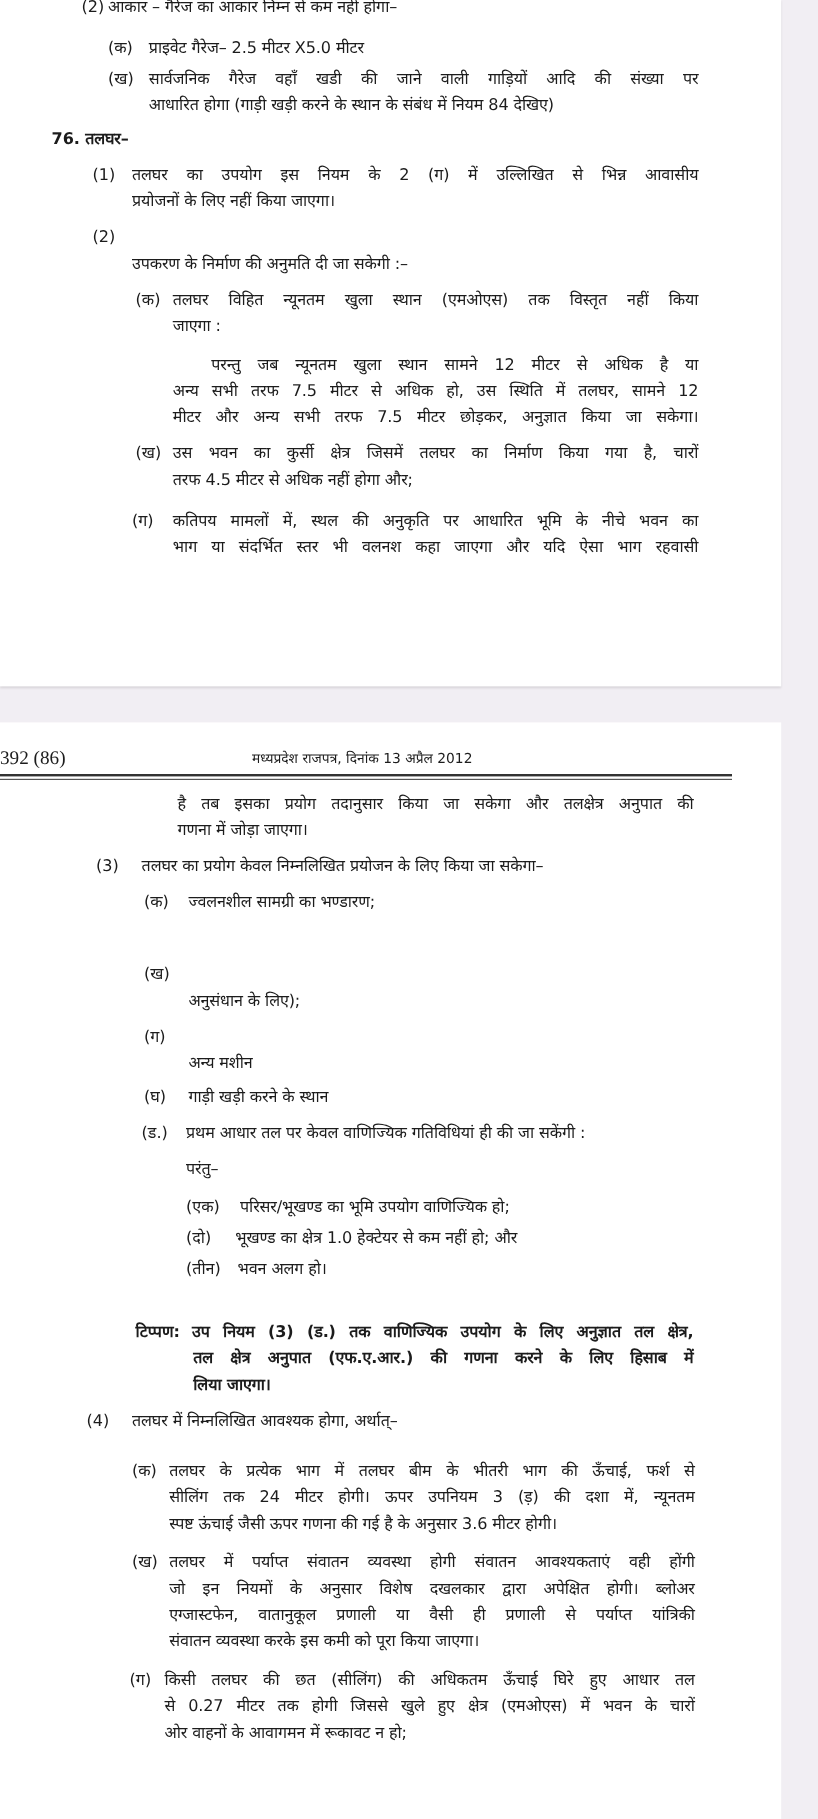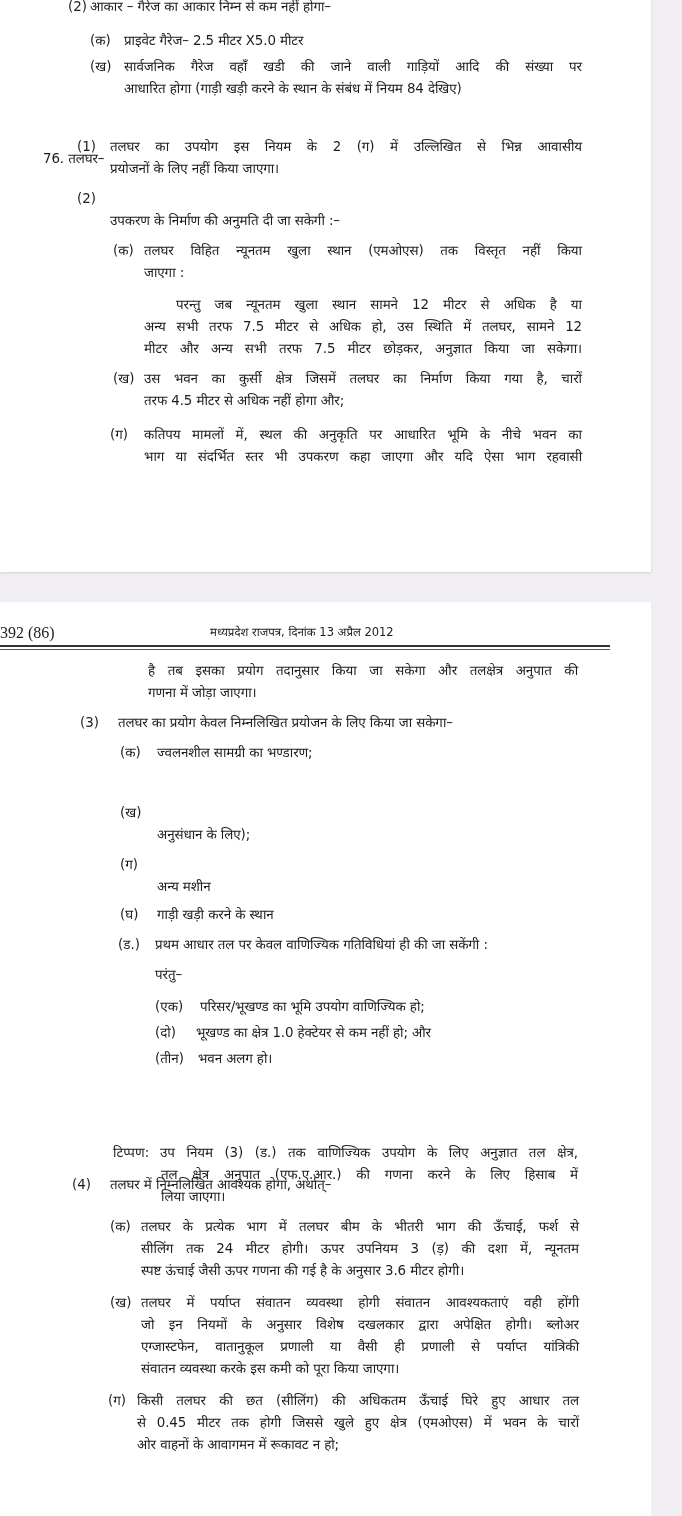--- a/index.html
+++ b/index.html
@@ -14,21 +14,21 @@
     position: absolute; left: 0; width: 651px;
     background: #ffffff;
   }
   .page1 { top: 0; height: 572px; box-shadow: 0 1px 2px rgba(0,0,0,0.12); }
   .page2 { top: 602px; height: 914px; }
   .line {
     position: absolute; white-space: nowrap;
     font-size: 13.4px; line-height: 18px;
     letter-spacing: -0.1px;
   }
-  .bold { font-weight: normal; margin-top: 42px; }
+  .bold { font-weight: bold; }
   .lbl { position: absolute; white-space: nowrap; font-size: 13.4px; line-height: 18px; }
   .hdr-left { position: absolute; left: 0; top: 22px; font-family: Liberation Serif, serif; font-size: 16px; white-space: nowrap; }
   .hdr-center { position: absolute; left: 210px; top: 22px; font-size: 11.5px; white-space: nowrap; text-align: right; }
   .rule1 { position: absolute; left: 0; top: 43px; width: 610px; height: 2px; background: #333; }
   .rule2 { position: absolute; left: 0; top: 47px; width: 610px; height: 1px; background: #555; }
   .justify { text-align: justify; text-align-last: justify; }
 </style>
 </head>
 <body>
 
@@ -59,21 +59,21 @@
   <span class="line justify" style="left:176px;top:296px;width:406px">परन्तु जब न्यूनतम खुला स्थान सामने 12 मीटर से अधिक है या</span>
   <span class="line justify" style="left:144px;top:318px;width:438px">अन्य सभी तरफ 7.5 मीटर से अधिक हो, उस स्थिति में तलघर, सामने 12</span>
   <span class="line justify" style="left:144px;top:340px;width:438px">मीटर और अन्य सभी तरफ 7.5 मीटर छोड़कर, अनुज्ञात किया जा सकेगा।</span>
 
   <span class="lbl" style="left:113px;top:370px">(ख)</span>
   <span class="line justify" style="left:144px;top:370px;width:438px">उस भवन का कुर्सी क्षेत्र जिसमें तलघर का निर्माण किया गया है, चारों</span>
   <span class="line" style="left:144px;top:392px">तरफ 4.5 मीटर से अधिक नहीं होगा और;</span>
 
   <span class="lbl" style="left:110px;top:426px">(ग)</span>
   <span class="line justify" style="left:144px;top:426px;width:438px">कतिपय मामलों में, स्थल की अनुकृति पर आधारित भूमि के नीचे भवन का</span>
-  <span class="line justify" style="left:144px;top:448px;width:438px">भाग या संदर्भित स्तर भी उपकरण कहा जाएगा और यदि ऐसा भाग रहवासी</span>
+  <span class="line justify" style="left:144px;top:448px;width:438px">भाग या संदर्भित स्तर भी वलनश कहा जाएगा और यदि ऐसा भाग रहवासी</span>
 </div>
 
 <div class="page page2">
   <span class="hdr-left">392  (86)</span>
   <span class="hdr-center">मध्यप्रदेश राजपत्र, दिनांक 13 अप्रैल 2012</span>
   <div class="rule1"></div>
   <div class="rule2"></div>
 
   <span class="line justify" style="left:148px;top:60px;width:430px">है तब इसका प्रयोग तदानुसार किया जा सकेगा और तलक्षेत्र अनुपात की</span>
   <span class="line" style="left:148px;top:82px">गणना में जोड़ा जाएगा।</span>
@@ -121,15 +121,15 @@
   <span class="line" style="left:141px;top:660px">स्पष्ट ऊंचाई जैसी ऊपर गणना की गई है के अनुसार 3.6 मीटर होगी।</span>
 
   <span class="lbl" style="left:110px;top:692px">(ख)</span>
   <span class="line justify" style="left:141px;top:692px;width:438px">तलघर में पर्याप्त संवातन व्यवस्था होगी संवातन आवश्यकताएं वही होंगी</span>
   <span class="line justify" style="left:141px;top:714px;width:438px">जो इन नियमों के अनुसार विशेष दखलकार द्वारा अपेक्षित होगी। ब्लोअर</span>
   <span class="line justify" style="left:141px;top:736px;width:438px">एग्जास्टफेन, वातानुकूल प्रणाली या वैसी ही प्रणाली से पर्याप्त यांत्रिकी</span>
   <span class="line" style="left:141px;top:758px">संवातन व्यवस्था करके इस कमी को पूरा किया जाएगा।</span>
 
   <span class="lbl" style="left:108px;top:790px">(ग)</span>
   <span class="line justify" style="left:137px;top:790px;width:442px">किसी तलघर की छत (सीलिंग) की अधिकतम ऊँचाई घिरे हुए आधार तल</span>
-  <span class="line justify" style="left:137px;top:812px;width:442px">से 0.45 मीटर तक होगी जिससे खुले हुए क्षेत्र (एमओएस) में भवन के चारों</span>
+  <span class="line justify" style="left:137px;top:812px;width:442px">से 0.27 मीटर तक होगी जिससे खुले हुए क्षेत्र (एमओएस) में भवन के चारों</span>
   <span class="line" style="left:137px;top:834px">ओर वाहनों के आवागमन में रूकावट न हो;</span>
 </div>
 
 </body></html>

